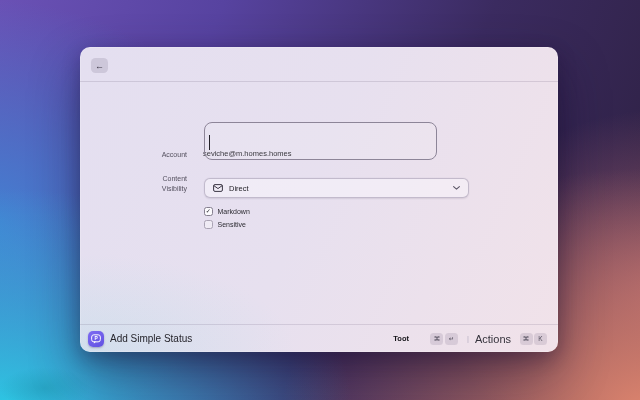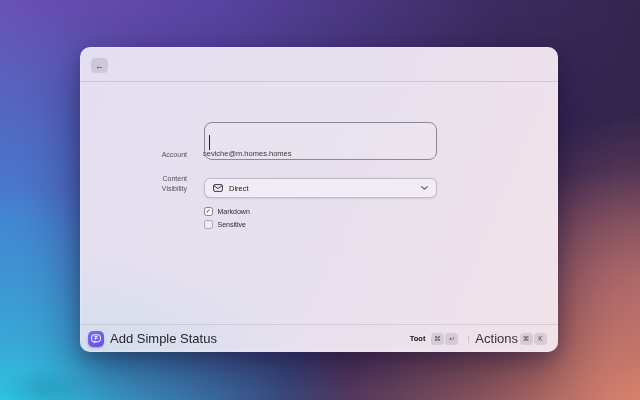--- a/index.html
+++ b/index.html
@@ -70,21 +70,21 @@
     border: 1px solid #8d8598; border-radius: 8px;
     background: rgba(255,255,255,0.10);
     cursor: text;
   }
   .caret {
     position: absolute; left: 4px; top: 12px; width: 1px; height: 15px;
     background: #232129;
   }
 
   .visibility-select {
-    position: absolute; left: 124px; top: 131px; width: 233px; height: 20px;
+    position: absolute; left: 124px; top: 131px; width: 265px; height: 20px;
     border: 1px solid rgba(105,95,125,0.35); border-radius: 6px;
     background: rgba(252,250,255,0.45);
     box-shadow: 0 0.5px 1.5px rgba(40,30,60,0.10);
     display: flex; align-items: center; padding: 0 8px;
     cursor: pointer;
   }
   .visibility-select .env { display: flex; margin-right: 6px; }
   .visibility-value { font-size: 7.5px; color: #1d1c22; }
   .visibility-select .chev { position: absolute; right: 8px; display: flex; }
 
@@ -105,24 +105,24 @@
     position: absolute; left: 0; right: 0; bottom: 0; height: 28px;
     border-top: 1px solid rgba(80,70,100,0.15);
     display: flex; align-items: center; padding: 0 11px 0 8px;
   }
   .app-icon {
     width: 16px; height: 16px; border-radius: 5px; flex: 0 0 auto;
     background: linear-gradient(145deg, #7d6bf2 0%, #6251e2 100%);
     display: flex; align-items: center; justify-content: center;
     box-shadow: 0 1px 2px rgba(40,25,90,0.3);
   }
-  .footer-title { font-size: 13px; color: #26252c; margin-left: 6px; font-weight: 500; }
+  .footer-title { font-size: 10px; color: #26252c; margin-left: 6px; font-weight: 500; }
   .footer-spacer { flex: 1; }
-  .action-label-primary { font-size: 7.5px; font-weight: 700; color: #141318; margin-right: 4px; }
-  .action-label-secondary { font-size: 13px; color: #34323b; margin-right: 0; }
+  .action-label-primary { font-size: 7.5px; font-weight: 700; color: #141318; margin-right: 20px; }
+  .action-label-secondary { font-size: 11px; color: #34323b; margin-right: 7px; }
   .key-badge {
     width: 13px; height: 12px; border-radius: 3.5px; margin-left: 1.5px;
     background: rgba(101,90,120,0.16); color: #504b5a;
     display: flex; align-items: center; justify-content: center;
     font-size: 6.5px; cursor: pointer;
   }
   .footer-divider { font-size: 7.5px; color: #b6afc1; margin: 0 6px 0 9px; }
 </style>
 </head>
 <body>

